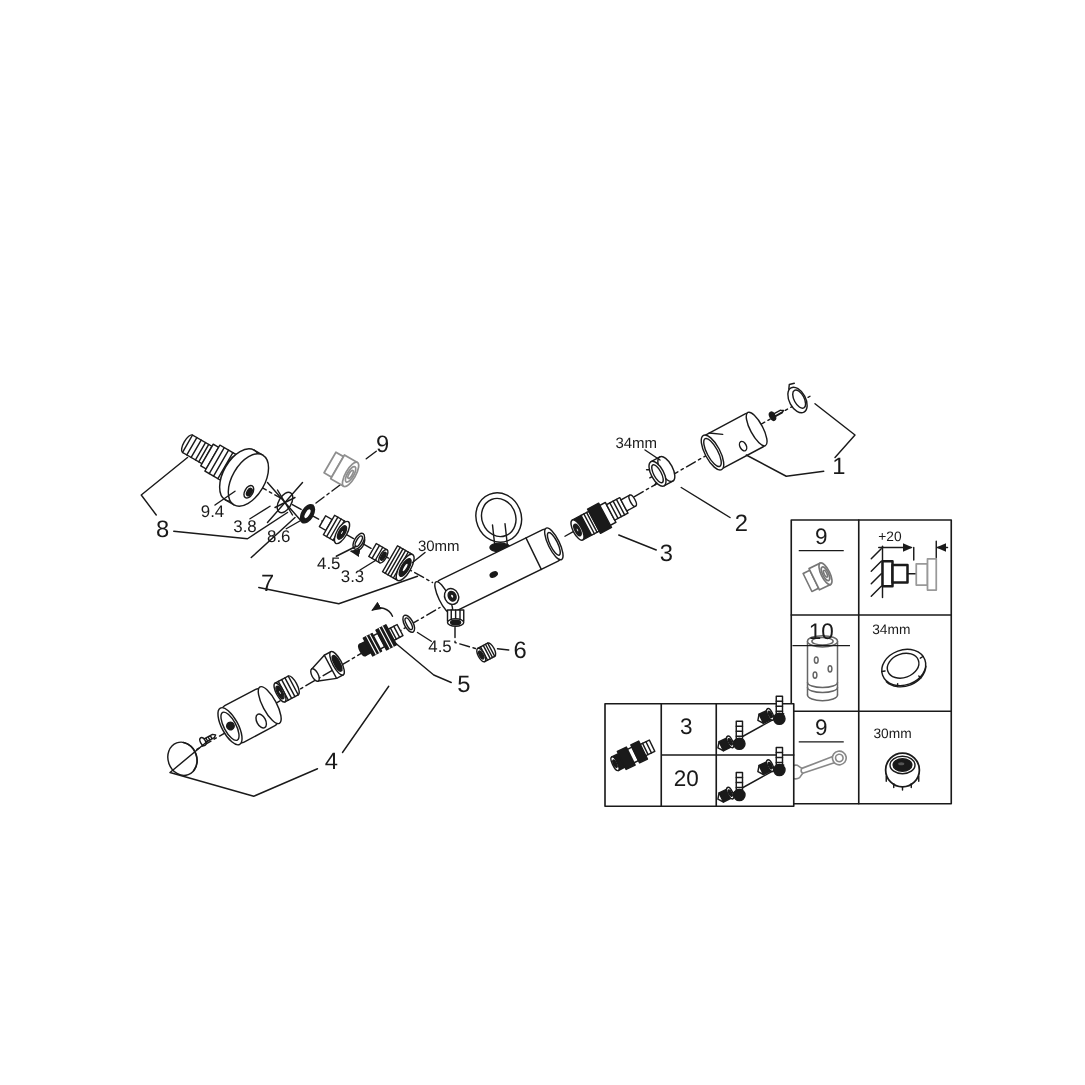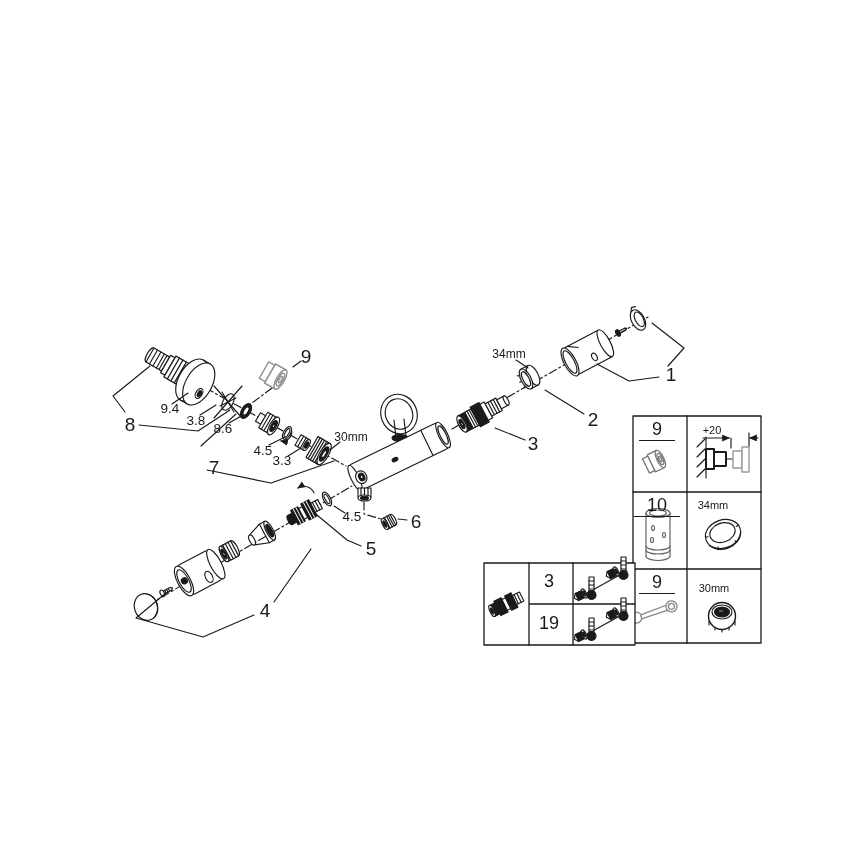--- a/index.html
+++ b/index.html
@@ -364,15 +364,15 @@
   <span class="lbl big" style="left:265px;top:610px">4</span>
 
   <span class="lbl tnum" style="left:657px;top:430px">9</span>
   <span class="lbl tdim" style="left:712px;top:430px">+20</span>
   <span class="lbl tnum" style="left:657px;top:506px">10</span>
   <span class="lbl tdim" style="left:713px;top:505px">34mm</span>
   <span class="lbl tnum" style="left:657px;top:583px">9</span>
   <span class="lbl tdim" style="left:714px;top:588px">30mm</span>
 
   <span class="lbl bnum" style="left:549px;top:581px">3</span>
-  <span class="lbl bnum" style="left:549px;top:623px">19</span>
+  <span class="lbl bnum" style="left:549px;top:623px">20</span>
 
 </div>
 
 </body></html>

